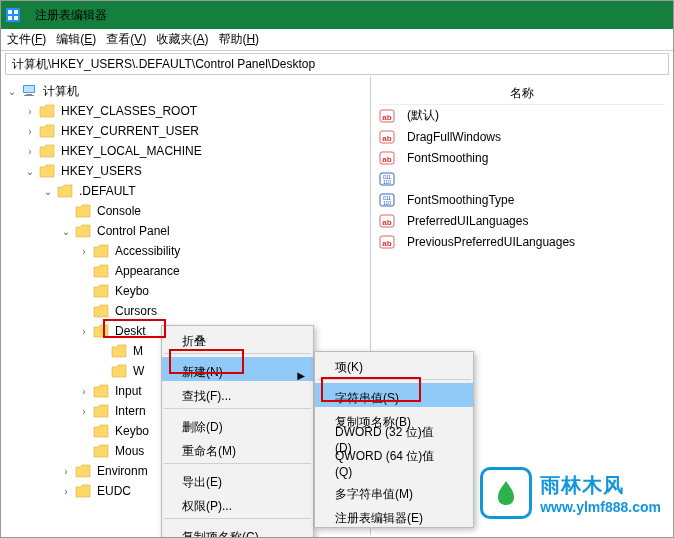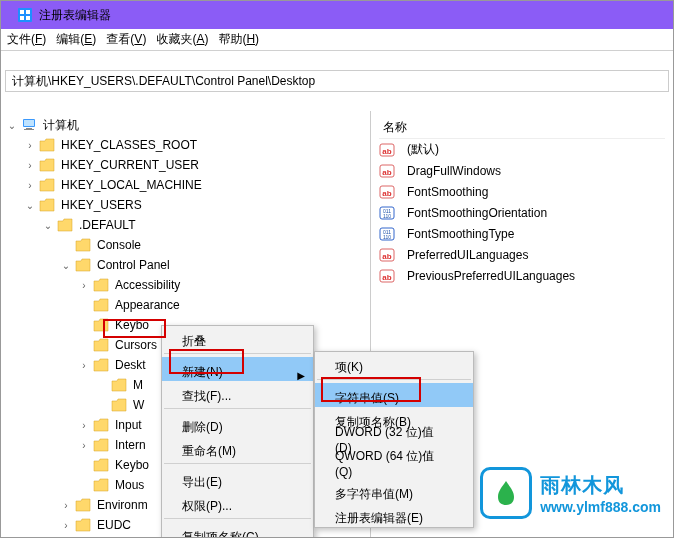--- a/index.html
+++ b/index.html
@@ -1,30 +1,30 @@
 <!DOCTYPE html>
 <html><head>
   <meta charset="utf-8">
   <style>
     * { margin: 0; padding: 0; box-sizing: border-box; font-family: "Microsoft YaHei", "Segoe UI", sans-serif; }
     body { width: 674px; height: 538px; background: #fff; position: relative; overflow: hidden; border: 1px solid #999; }
-    .titlebar { height: 28px; background: #8b5cf6; display: flex; align-items: center; padding-left: 16px; font-size: 12px; }
+    .titlebar { height: 28px; background: #15803d; display: flex; align-items: center; padding-left: 4px; font-size: 12px; gap: 8px; }
     .title-icon { width: 16px; height: 16px; margin-right: 6px; display: inline-flex; align-items: center; justify-content: center; }
     .menubar { height: 22px; display: flex; align-items: center; padding-left: 6px; font-size: 12px; border-bottom: 1px solid #d0d0d0; }
     .menu-item { margin-right: 10px; cursor: default; }
     .menu-item u { text-decoration: underline; }
-    .addressbar { height: 22px; border: 1px solid #ccc; margin: 19px 4px; padding: 2px 6px; font-size: 12px; display: flex; align-items: center; }
+    .addressbar { height: 22px; border: 1px solid #ccc; margin: 2px 4px; padding: 2px 6px; font-size: 12px; display: flex; align-items: center; }
     .content { display: flex; height: calc(100% - 78px); }
     .tree-panel { width: 370px; border-right: 1px solid #ccc; overflow: hidden; padding-top: 4px; }
     .tree-row { display: flex; align-items: center; height: 20px; font-size: 12px; white-space: nowrap; cursor: default; }
     .expander { width: 14px; height: 14px; display: inline-flex; align-items: center; justify-content: center; margin-right: 2px; color: #666; font-size: 10px; }
     .expander.empty { visibility: hidden; }
     .folder-icon { width: 16px; height: 14px; margin-right: 4px; display: inline-flex; align-items: center; justify-content: center; }
     .tree-label { padding: 1px 2px; }
-    .list-panel { flex: 1; padding: 6px 8px; }
+    .list-panel { flex: 1; padding: 6px 8px; text-align: center; }
     .list-header { font-size: 12px; padding: 2px 4px; border-bottom: 1px solid #eee; }
     .list-row { display: flex; align-items: center; height: 21px; font-size: 12px; cursor: default; }
     .list-icon { width: 16px; height: 16px; margin-right: 12px; display: inline-flex; align-items: center; justify-content: center; font-size: 10px; }
     .ctx-menu { position: absolute; background: #f2f2f2; border: 1px solid #bbb; box-shadow: 2px 2px 6px rgba(0,0,0,.25); font-size: 12px; z-index: 100; }
     .ctx-item { height: 24px; display: flex; align-items: flex-end; padding: 0 28px 0 20px; cursor: default; position: relative; }
     .ctx-item.sel { background: #91c9f7; }
     .ctx-sep { height: 1px; background: #d0d0d0; margin: 3px 2px; }
     .ctx-sub-arrow { position: absolute; right: 8px; font-size: 10px; }
     .red-box { position: absolute; border: 2px solid #d40000; pointer-events: none; z-index: 200; }
     .watermark { position: absolute; right: 12px; bottom: 18px; z-index: 300; display: flex; align-items: center; }
@@ -291,21 +291,20 @@
           <span>FontSmoothing</span>
         </div>
         <div class="list-row">
           <span class="list-icon">
             <svg width="16" height="16" viewBox="0 0 16 16">
               <rect x="1" y="2" width="14" height="12" fill="#fff" stroke="#36c" rx="2"></rect>
               <text x="8" y="8" text-anchor="middle" font-size="5" fill="#25a">011</text>
               <text x="8" y="13" text-anchor="middle" font-size="5" fill="#25a">110</text>
             </svg>
           </span>
-          <span>FontSmoothingOrientation</span>
         </div>
         <div class="list-row">
           <span class="list-icon">
             <svg width="16" height="16" viewBox="0 0 16 16">
               <rect x="1" y="2" width="14" height="12" fill="#fff" stroke="#36c" rx="2"></rect>
               <text x="8" y="8" text-anchor="middle" font-size="5" fill="#25a">011</text>
               <text x="8" y="13" text-anchor="middle" font-size="5" fill="#25a">110</text>
             </svg>
           </span>
           <span>FontSmoothingType</span>

